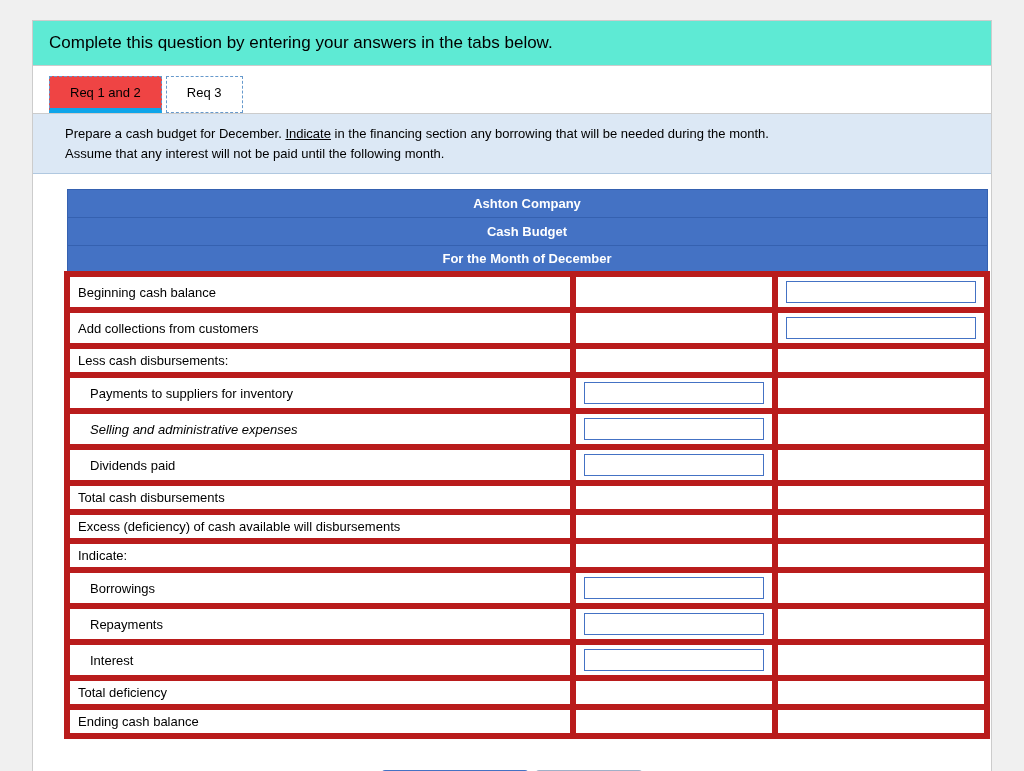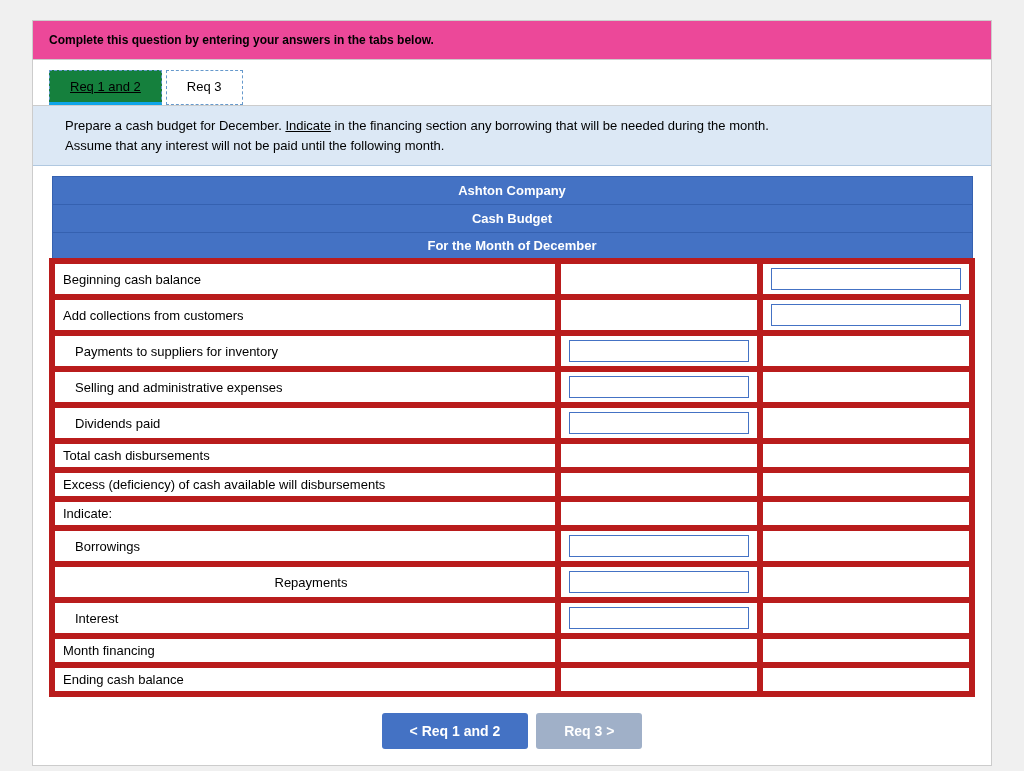--- a/index.html
+++ b/index.html
@@ -12,56 +12,55 @@
       align-items: flex-start;
       padding: 20px;
       min-height: 771px;
     }
     .main-container {
       background: #fff;
       width: 960px;
       border: 1px solid #ccc;
     }
     .instruction-bar {
-      background: #ec4899;
+      background: #5eead4;
       padding: 12px 16px;
-      font-weight: bold;
-      font-size: 12px;
+      font-weight: normal;
+      font-size: 17px;
       border-bottom: 1px solid #ccc;
     }
     .tabs-row {
       display: flex;
       padding: 10px 16px 0 16px;
       gap: 0;
       border-bottom: 1px solid #ccc;
     }
     .tab {
       padding: 8px 20px;
       border: 1px dashed #6699cc;
       cursor: pointer;
       font-size: 13px;
       background: #fff;
       margin-right: 4px;
     }
     .tab.active {
-      border-bottom: 3px solid #0ea5e9;
-      background: #15803d;
-      text-decoration: underline;
+      border-bottom: 5px solid #0ea5e9;
+      background: #ef4444;
     }
     .description-bar {
       background: #dce8f5;
       padding: 10px 32px;
       font-size: 13px;
       line-height: 1.5;
       border-bottom: 1px solid #b0c8e0;
     }
     .budget-table {
       width: 100%;
       border-collapse: collapse;
-      margin: 0;
+      margin: 15px;
     }
     .budget-table .header-row td {
       background: #4472c4;
       color: #fff;
       text-align: center;
       padding: 5px 8px;
       font-weight: bold;
       border: 1px solid #3561b0;
     }
     .budget-table tr td {
@@ -164,29 +163,34 @@
           <td><input class="input-field" type="text" style=""></td>
         </tr>
 
         <tr>
           <td>Add collections from customers</td>
           <td></td>
           <td><input class="input-field" type="text" style=""></td>
         </tr>
 
 
+        <tr>
+          <td>Less cash disbursements:</td>
+          <td></td>
+          <td></td>
+        </tr>
 
         <tr class="indent1">
           <td style="padding-left:20px;">Payments to suppliers for inventory</td>
           <td><input class="input-field" type="text" style=""></td>
           <td></td>
         </tr>
 
         <tr class="indent1">
-          <td style="padding-left:20px;">Selling and administrative expenses</td>
+          <td style="padding-left:20px;font-style:italic;">Selling and administrative expenses</td>
           <td><input class="input-field" type="text" style=""></td>
           <td></td>
         </tr>
 
 
         <tr class="indent1">
           <td style="padding-left:20px;">Dividends paid</td>
           <td><input class="input-field" type="text" style=""></td>
           <td></td>
         </tr>
@@ -209,33 +213,33 @@
           <td></td>
         </tr>
 
         <tr class="indent1">
           <td style="padding-left:20px;">Borrowings</td>
           <td><input class="input-field" type="text" style=""></td>
           <td></td>
         </tr>
 
         <tr class="indent1">
-          <td style="padding-left:20px;text-align:center;">Repayments</td>
+          <td style="padding-left:20px;">Repayments</td>
           <td><input class="input-field" type="text" style=""></td>
           <td></td>
         </tr>
 
         <tr class="indent1">
           <td style="padding-left:20px;">Interest</td>
           <td><input class="input-field" type="text" style=""></td>
           <td></td>
         </tr>
 
         <tr>
-          <td>Month financing</td>
+          <td>Total deficiency</td>
           <td></td>
           <td></td>
         </tr>
 
         <tr>
           <td>Ending cash balance</td>
           <td></td>
           <td></td>
         </tr>
 

